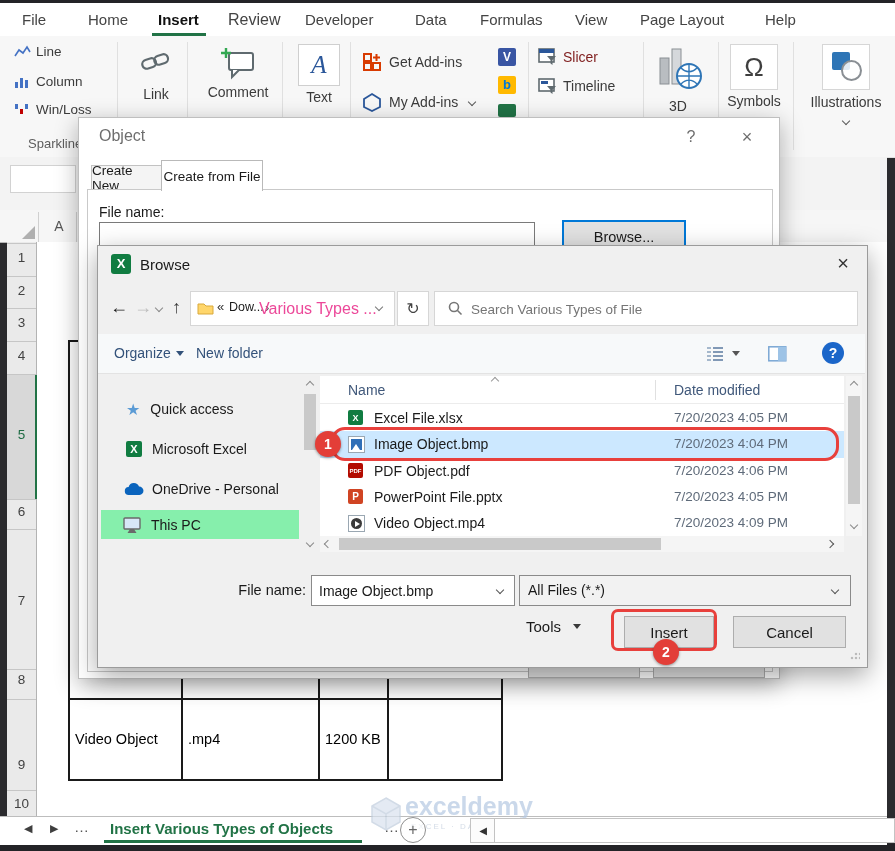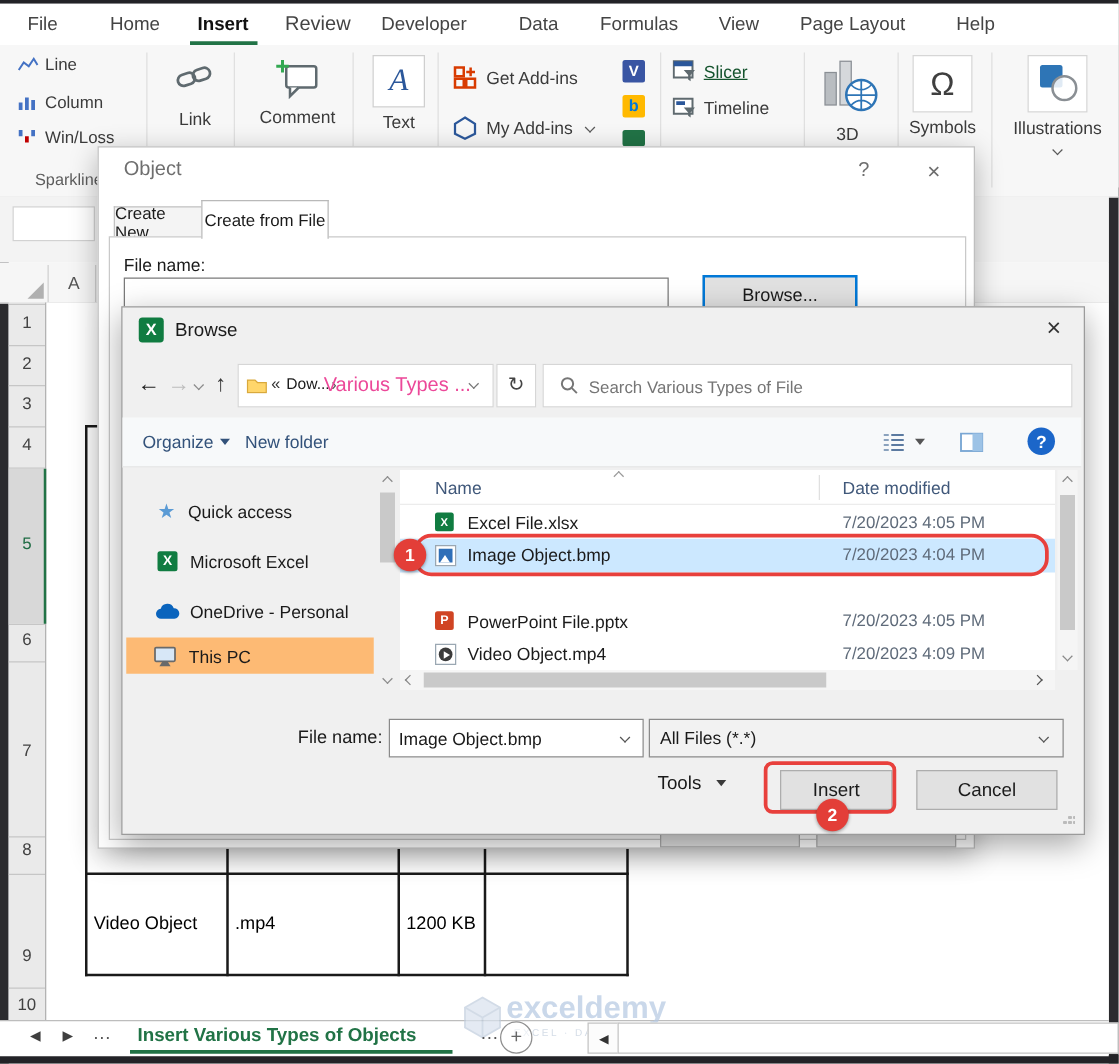--- a/index.html
+++ b/index.html
@@ -126,21 +126,21 @@
     <div class="a" style="left:498px;top:40px;width:18px;height:18px;background:#ffb900;border-radius:2px;color:#0078d7;font-weight:bold;font-size:13px;text-align:center;line-height:18px;"><span>b</span></div>
     <div class="a" style="left:498px;top:68px;width:18px;height:13px;background:#217346;border-radius:2px;"></div>
     <div class="a vsep" style="left:528px;top:6px;height:108px;"></div>
 
     <div class="a" style="left:538px;top:12px;display:flex;align-items:center;gap:6px;">
       <svg width="19" height="18">
         <rect x="1" y="1" width="15" height="13" fill="#fff" stroke="#5f6a6f" stroke-width="1.6"></rect>
         <rect x="1" y="1" width="15" height="4" fill="#2b579a"></rect>
         <path d="M9 8h9l-3.5 4v5l-2-1.5V12z" fill="#5f6a6f"></path>
       </svg>
-      <span class="txt" style="font-size:14px;color:#14532d;text-decoration:underline;">Slicer</span>
+      <span class="txt" style="font-size:14px;color:#7f1d1d;">Slicer</span>
     </div>
     <div class="a" style="left:538px;top:41px;display:flex;align-items:center;gap:6px;">
       <svg width="19" height="18">
         <rect x="1" y="2" width="15" height="12" fill="#fff" stroke="#5f6a6f" stroke-width="1.6"></rect>
         <rect x="3" y="4" width="7" height="3" fill="#2b579a"></rect>
         <path d="M9 9h9l-3.5 4v4l-2-1.5V13z" fill="#5f6a6f"></path>
       </svg>
       <span class="txt" style="font-size:14px;color:#3b3b3b;">Timeline</span>
     </div>
     <div class="a vsep" style="left:643px;top:6px;height:108px;"></div>
@@ -318,21 +318,21 @@
     <div class="a" style="left:4px;top:190px;width:196px;height:26px;display:flex;align-items:center;">
       <span style="margin-left:24px;width:16px;height:16px;background:#107c41;border-radius:2px;color:#fff;font-weight:bold;font-size:11px;text-align:center;line-height:16px;">X</span>
       <span class="txt" style="margin-left:10px;font-size:14px;color:#1a1a1a;">Microsoft Excel</span>
     </div>
     <div class="a" style="left:4px;top:230px;width:196px;height:26px;display:flex;align-items:center;">
       <svg width="20" height="14" style="margin-left:22px;">
         <path d="M5 13a4 4 0 01-.4-8A5.5 5.5 0 0115 4.6 3.6 3.6 0 0115.5 13z" fill="#0a64bd"></path>
       </svg>
       <span class="txt" style="margin-left:8px;font-size:14px;color:#1a1a1a;">OneDrive - Personal</span>
     </div>
-    <div class="a" style="left:3px;top:264px;width:198px;height:29px;background:#fdba74;display:flex;align-items:center;">
+    <div class="a" style="left:3px;top:264px;width:198px;height:29px;background:#86efac;display:flex;align-items:center;">
       <svg width="20" height="18" style="margin-left:21px;">
         <rect x="2" y="2" width="16" height="11" rx="1" fill="#d7e7f7" stroke="#6a6a6a" stroke-width="1.4"></rect>
         <path d="M8 13l-2.5 4h9L12 13" fill="#6a6a6a"></path>
       </svg>
       <span class="txt" style="margin-left:9px;font-size:14px;color:#1a1a1a;">This PC</span>
     </div>
 
     <div class="a" style="left:204px;top:130px;width:16px;height:177px;background:#f0f0f0;">
       <span class="chv sm up" style="position:absolute;left:5px;top:6px;border-color:#8a8a8a;"></span>
       <div class="thumb" style="position:absolute;left:2px;top:18px;width:12px;height:56px;"></div>
@@ -356,20 +356,27 @@
 
       <div class="a" style="left:0;top:55px;width:524px;height:27px;background:#cce8ff;">
         <div class="a" style="left:28px;top:5px;width:15px;height:15px;background:#fff;border:1px solid #9aa7b2;">
           <div style="position:absolute;left:2px;top:2px;width:11px;height:11px;background:#2f6fb8;"></div>
           <div style="position:absolute;left:3px;top:7px;width:0;height:0;border-left:4px solid transparent;border-right:4px solid transparent;border-bottom:6px solid #fff;"></div>
         </div>
         <span class="a txt" style="left:54px;top:5px;font-size:14px;color:#1b1b1b;">Image Object.bmp</span>
         <span class="a txt" style="left:354px;top:5px;font-size:13.5px;color:#5f6b7a;">7/20/2023 4:04 PM</span>
       </div>
 
+      <div class="a" style="left:0;top:82px;width:524px;height:26px;">
+        <div class="a filesq" style="left:28px;top:5px;background:#b30b00;font-size:6px;">
+            <span>PDF</span>
+          </div>
+        <span class="a txt" style="left:54px;top:5px;font-size:14px;color:#1b1b1b;">PDF Object.pdf</span>
+        <span class="a txt" style="left:354px;top:5px;font-size:13.5px;color:#5f6b7a;">7/20/2023 4:06 PM</span>
+      </div>
 
       <div class="a" style="left:0;top:108px;width:524px;height:26px;">
         <div class="a filesq" style="left:28px;top:5px;background:#d04423;font-size:10px;">
             <span>P</span>
           </div>
         <span class="a txt" style="left:54px;top:5px;font-size:14px;color:#1b1b1b;">PowerPoint File.pptx</span>
         <span class="a txt" style="left:354px;top:5px;font-size:13.5px;color:#5f6b7a;">7/20/2023 4:05 PM</span>
       </div>
 
       <div class="a" style="left:0;top:134px;width:524px;height:26px;">

